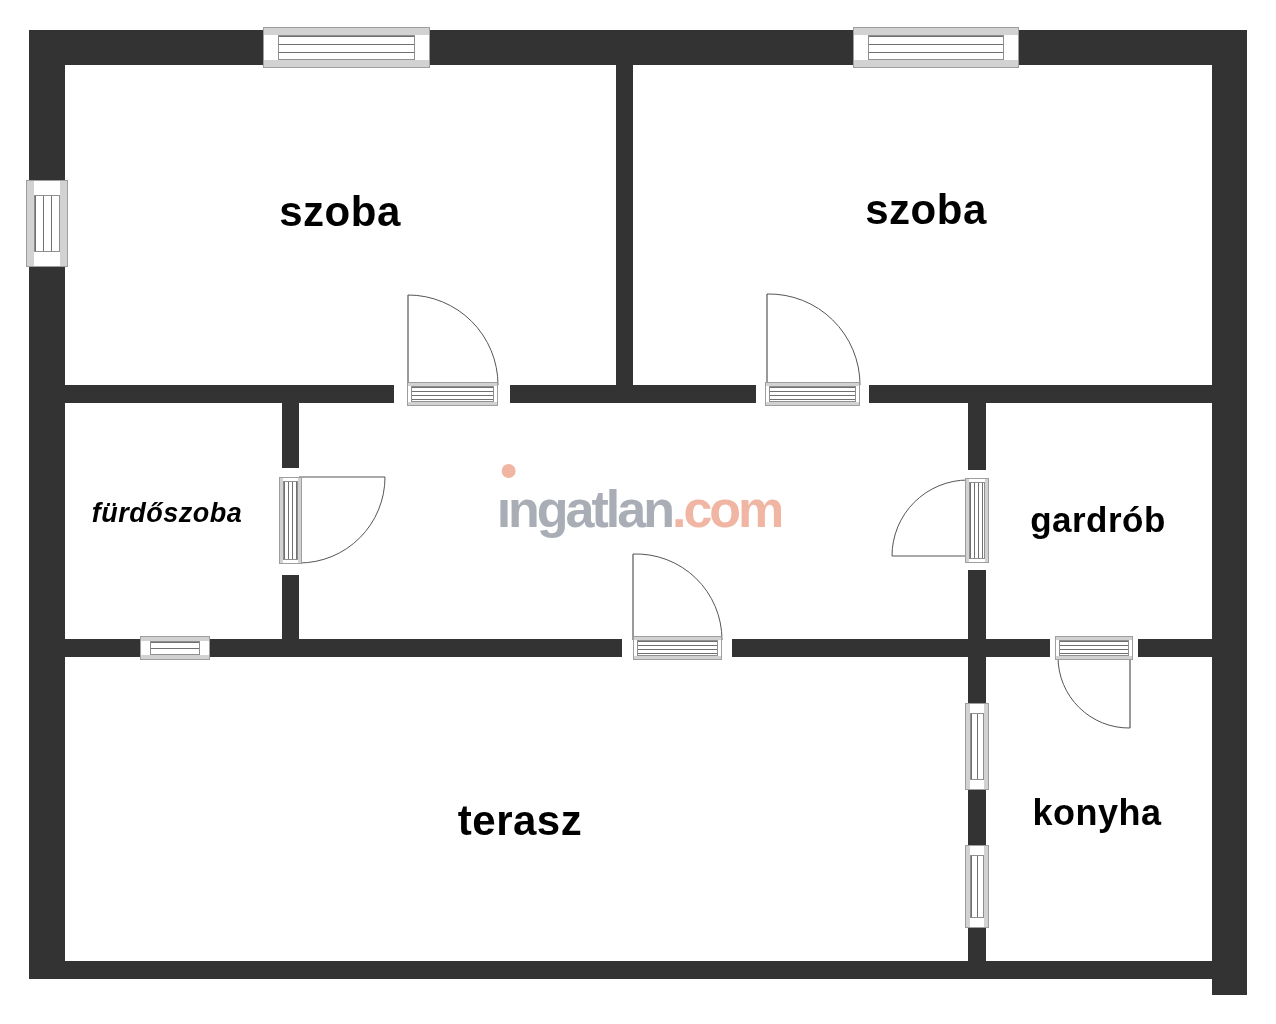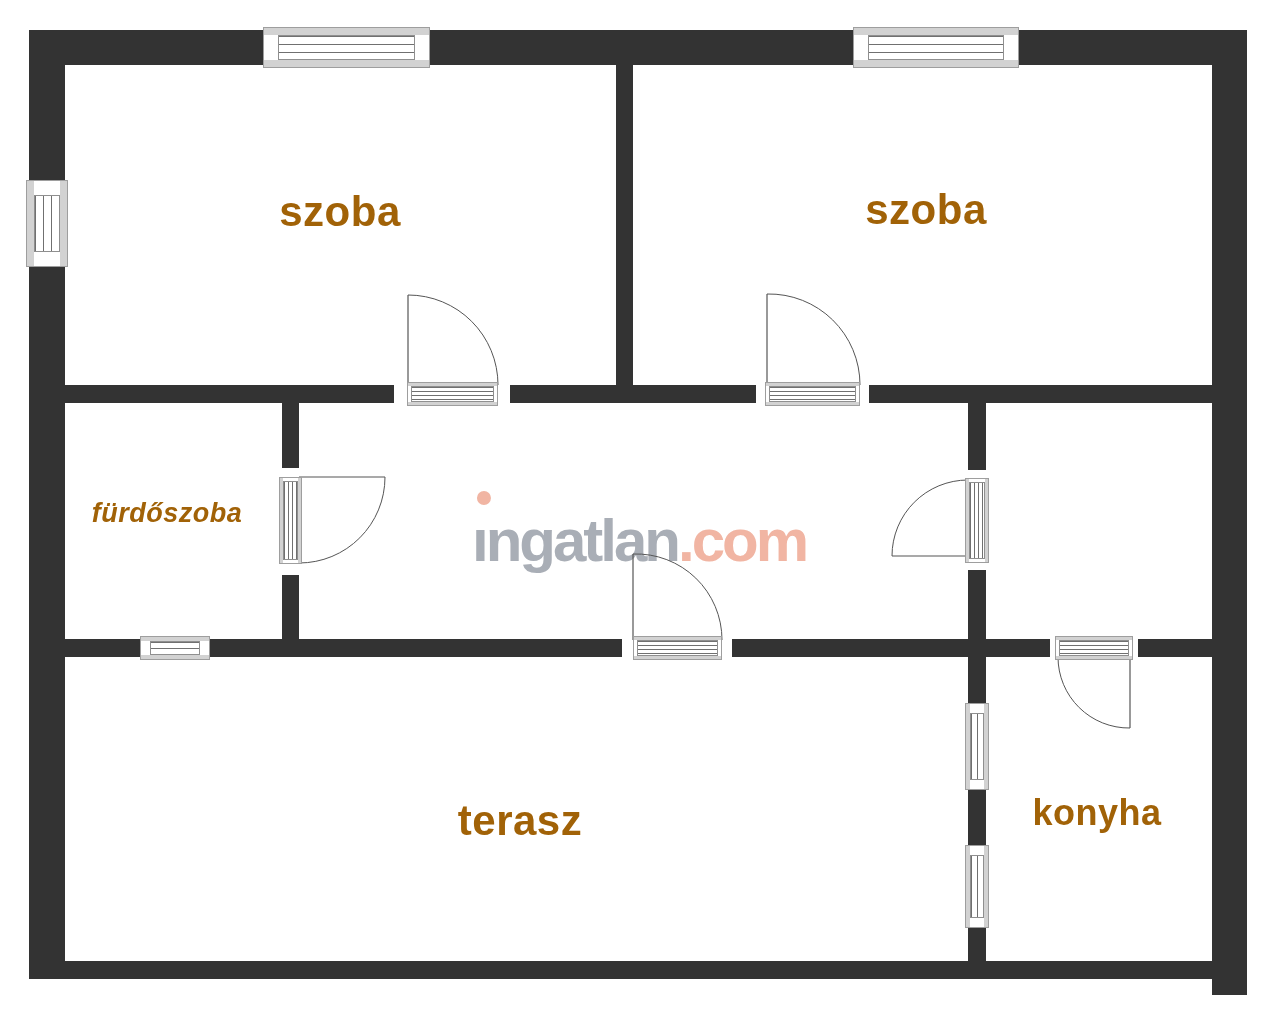--- a/index.html
+++ b/index.html
@@ -1,25 +1,25 @@
 <!DOCTYPE html>
 <html style="--wall: #333333; --sill: #d2d2d2; --frame: #8f8f8f;"><head>
 <meta charset="utf-8">
 <style>
   html,body{margin:0;padding:0;background:#ffffff;}
   body{width:1276px;height:1024px;overflow:hidden;font-family:"Liberation Sans",sans-serif;}
   #plan{position:relative;width:1276px;height:1024px;background:#fff;}
   .wall{position:absolute;background:var(--wall,#333);}
-  .room-label{position:absolute;transform:translate(-50%,-50%);color:#a16207;font-weight:700;white-space:nowrap;letter-spacing:0.5px;}
+  .room-label{position:absolute;transform:translate(-50%,-50%);color:#000000;font-weight:700;white-space:nowrap;letter-spacing:0.5px;}
   .sym{position:absolute;background:#fff;border:1px solid #9e9e9e;box-sizing:border-box;}
   .band{position:absolute;background:var(--sill,#d2d2d2);}
   .pane{position:absolute;box-sizing:border-box;border:1px solid var(--frame,#8f8f8f);}
   #door-overlay{position:absolute;left:0;top:0;pointer-events:none;}
   .watermark{position:absolute;left:639px;top:509px;transform:translate(-50%,-50%);
-    font-weight:700;font-size:60px;letter-spacing:-3px;white-space:nowrap;line-height:1;margin-top:32px;}
+    font-weight:700;font-size:52px;letter-spacing:-3px;white-space:nowrap;line-height:1;}
   .wm-gray{position:relative;}
   .wm-dot{position:absolute;border-radius:50%;width:14px;height:14px;left:5px;top:-16px;}
 </style>
 </head>
 <body>
 
 <div id="plan">
   <div class="watermark">
     <span class="wm-gray" style="color: rgb(169, 174, 182);"><span id="wm-gray-text">ıngatlan</span><span class="wm-dot" id="wm-dot" style="background: rgb(241, 181, 163);"></span></span><span id="wm-accent-text" style="color: rgb(241, 181, 163);">.com</span>
   </div>
@@ -129,15 +129,16 @@
       <div class="pane" style="inset: 3px; background: repeating-linear-gradient(rgb(112, 112, 112) 0px, rgb(112, 112, 112) 1px, transparent 1px, transparent 4px);"></div>
     </div>
     <div class="sym" style="left: 1055px; top: 636px; width: 78px; height: 24px;">
       <div class="band" style="left: 0px; top: 0px; width: 100%; height: 3px;"></div>
       <div class="band" style="left: 0px; bottom: 0px; width: 100%; height: 3px;"></div>
       <div class="pane" style="inset: 3px; background: repeating-linear-gradient(rgb(112, 112, 112) 0px, rgb(112, 112, 112) 1px, transparent 1px, transparent 4px);"></div>
     </div>
     <div class="room-label" style="left: 340px; top: 212px; font-size: 42px;">szoba</div>
     <div class="room-label" style="left: 926px; top: 210px; font-size: 42px;">szoba</div>
     <div class="room-label" style="left: 167px; top: 513px; font-size: 27px; font-style: italic;">fürdőszoba</div>
+    <div class="room-label" style="left: 1098px; top: 520px; font-size: 35px;">gardrób</div>
     <div class="room-label" style="left: 1097px; top: 813px; font-size: 36px;">konyha</div>
     <div class="room-label" style="left: 520px; top: 821px; font-size: 42px;">terasz</div>
   </div>
 
 </body></html>

